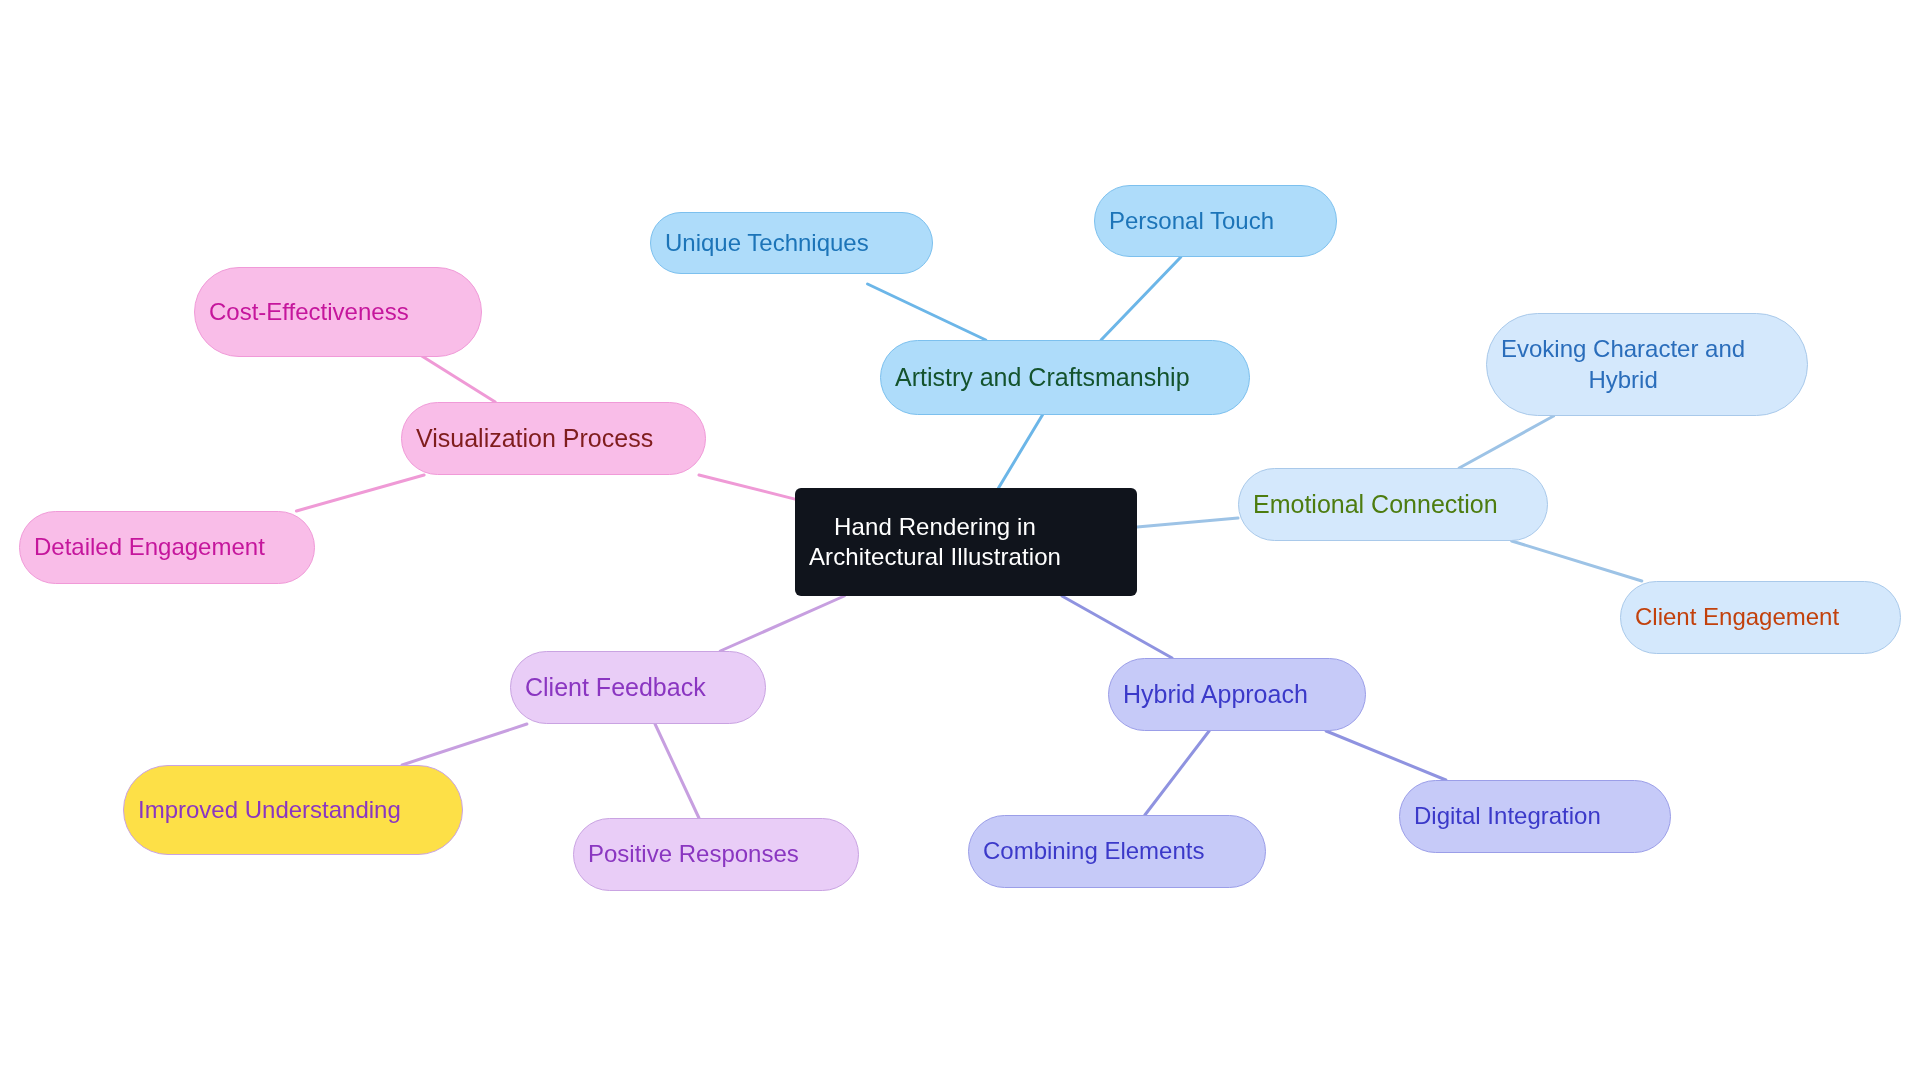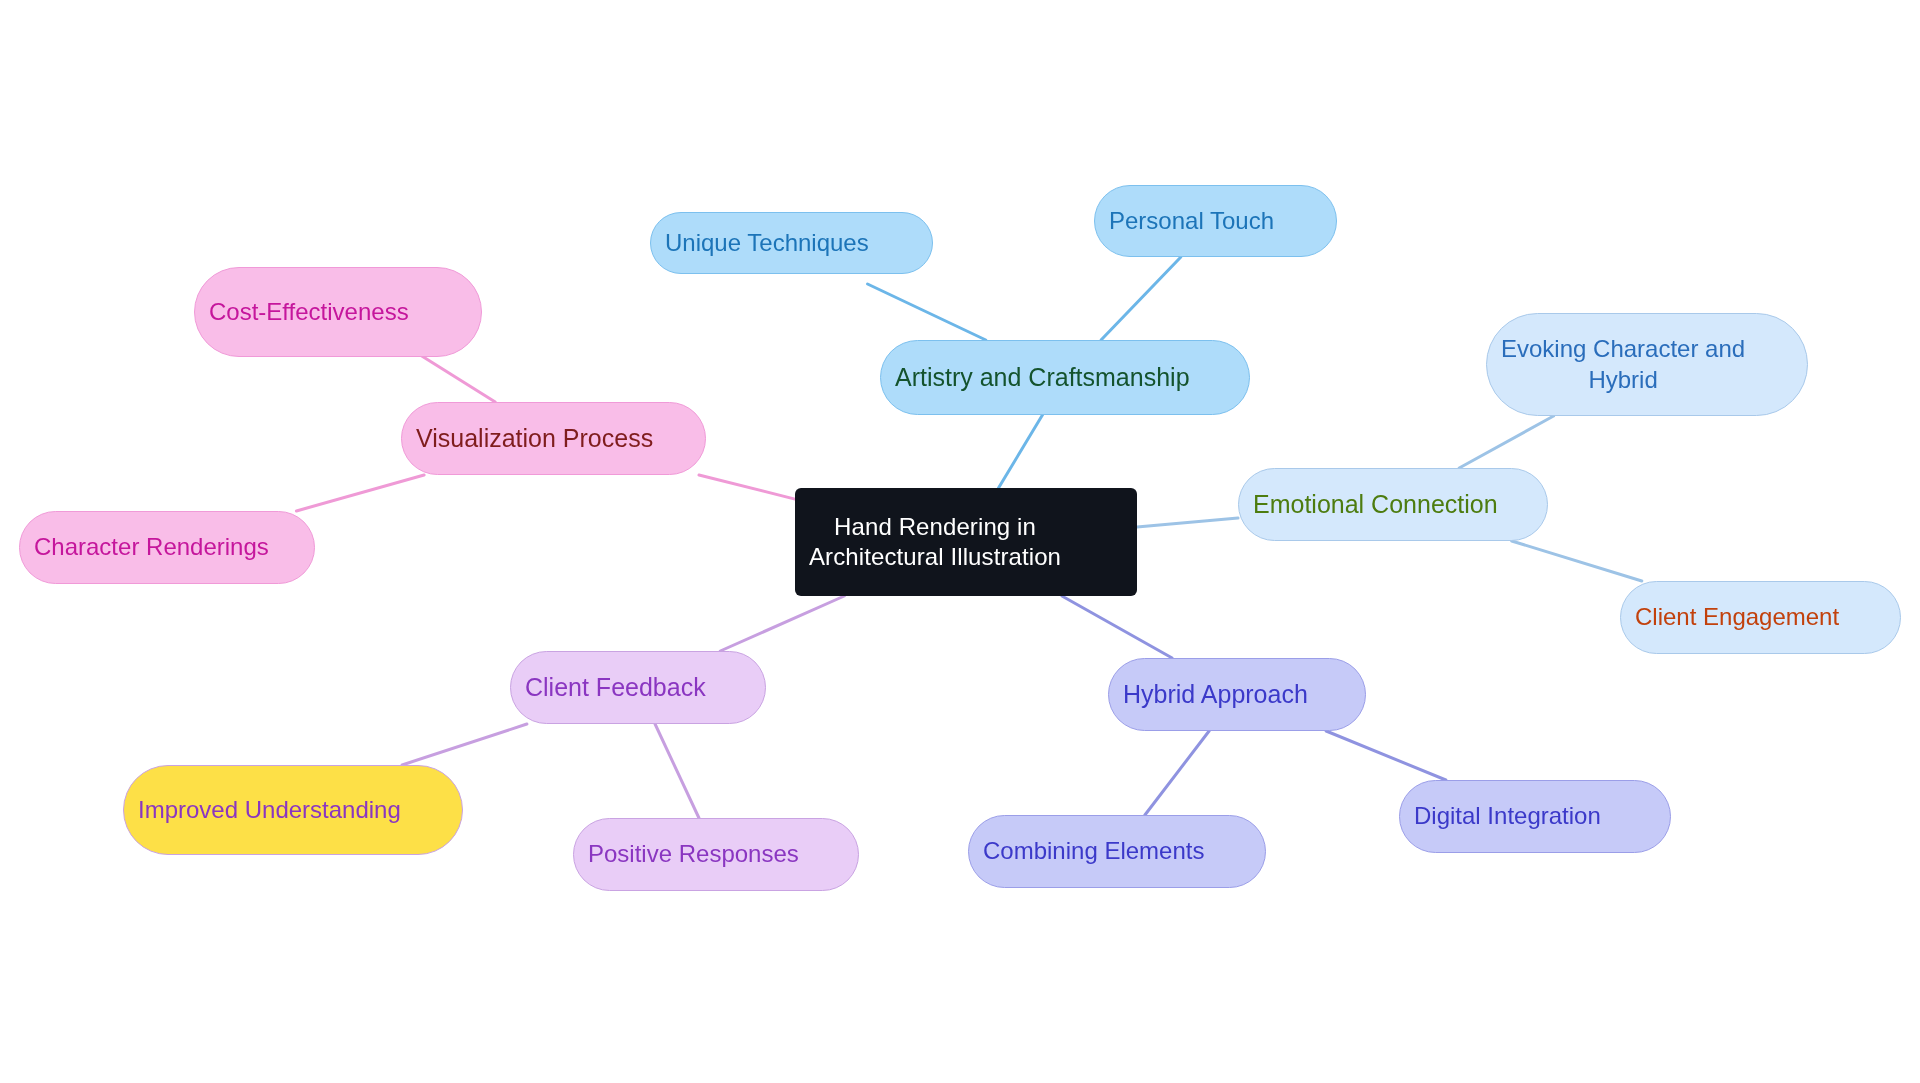--- a/index.html
+++ b/index.html
@@ -80,18 +80,18 @@
       <div class="node level2" style="left: 1094px; top: 185px; width: 243px; height: 72px; background: rgb(174, 220, 250); color: rgb(28, 116, 184); border-color: rgb(124, 192, 238);"><span>Personal Touch</span></div>
       <div class="node level1" style="left: 1238px; top: 468px; width: 310px; height: 73px; background: rgb(212, 232, 252); color: #4d7c0f; border-color: rgb(169, 201, 234);"><span>Emotional Connection</span></div>
       <div class="node level2" style="left: 1486px; top: 313px; width: 322px; height: 103px; background: rgb(212, 232, 252); color: rgb(42, 109, 187); border-color: rgb(169, 201, 234);"><span>Evoking Character and
 Hybrid</span></div>
       <div class="node level2" style="left: 1620px; top: 581px; width: 281px; height: 73px; background: rgb(212, 232, 252); color: #c2410c; border-color: rgb(169, 201, 234);"><span>Client Engagement</span></div>
       <div class="node level1" style="left: 1108px; top: 658px; width: 258px; height: 73px; background: rgb(198, 202, 248); color: rgb(59, 57, 201); border-color: rgb(155, 158, 232);"><span>Hybrid Approach</span></div>
       <div class="node level2" style="left: 968px; top: 815px; width: 298px; height: 73px; background: rgb(198, 202, 248); color: rgb(59, 57, 201); border-color: rgb(155, 158, 232);"><span>Combining Elements</span></div>
       <div class="node level2" style="left: 1399px; top: 780px; width: 272px; height: 73px; background: rgb(198, 202, 248); color: rgb(59, 57, 201); border-color: rgb(155, 158, 232);"><span>Digital Integration</span></div>
       <div class="node level1" style="left: 401px; top: 402px; width: 305px; height: 73px; background: rgb(249, 189, 232); color: #7f1d1d; border-color: rgb(240, 154, 216);"><span>Visualization Process</span></div>
       <div class="node level2" style="left: 194px; top: 267px; width: 288px; height: 90px; background: rgb(249, 189, 232); color: rgb(197, 22, 156); border-color: rgb(240, 154, 216);"><span>Cost-Effectiveness</span></div>
-      <div class="node level2" style="left: 19px; top: 511px; width: 296px; height: 73px; background: rgb(249, 189, 232); color: rgb(197, 22, 156); border-color: rgb(240, 154, 216);"><span>Character Renderings</span></div>
+      <div class="node level2" style="left: 19px; top: 511px; width: 296px; height: 73px; background: rgb(249, 189, 232); color: rgb(197, 22, 156); border-color: rgb(240, 154, 216);"><span>Detailed Engagement</span></div>
       <div class="node level1" style="left: 510px; top: 651px; width: 256px; height: 73px; background: rgb(233, 205, 247); color: rgb(138, 54, 193); border-color: rgb(201, 163, 226);"><span>Client Feedback</span></div>
       <div class="node level2" style="left: 123px; top: 765px; width: 340px; height: 90px; background: #fde047; color: rgb(138, 54, 193); border-color: rgb(201, 163, 226);"><span>Improved Understanding</span></div>
       <div class="node level2" style="left: 573px; top: 818px; width: 286px; height: 73px; background: rgb(233, 205, 247); color: rgb(138, 54, 193); border-color: rgb(201, 163, 226);"><span>Positive Responses</span></div>
     </div>
 </div>
 
 </body></html>

